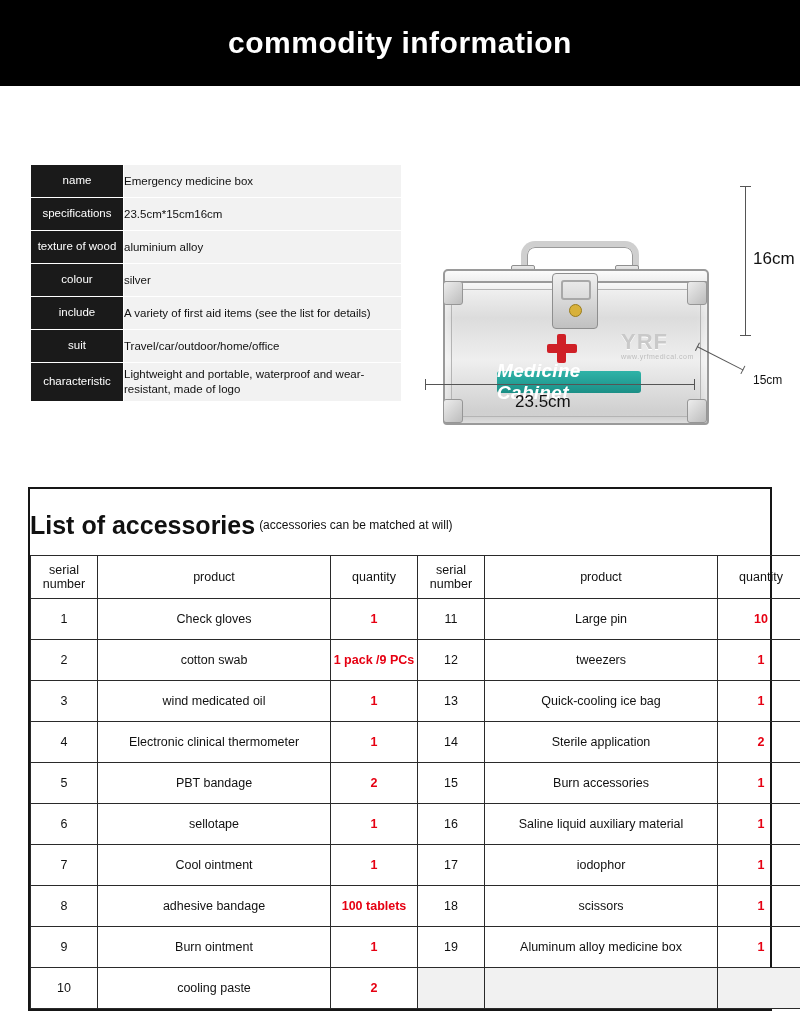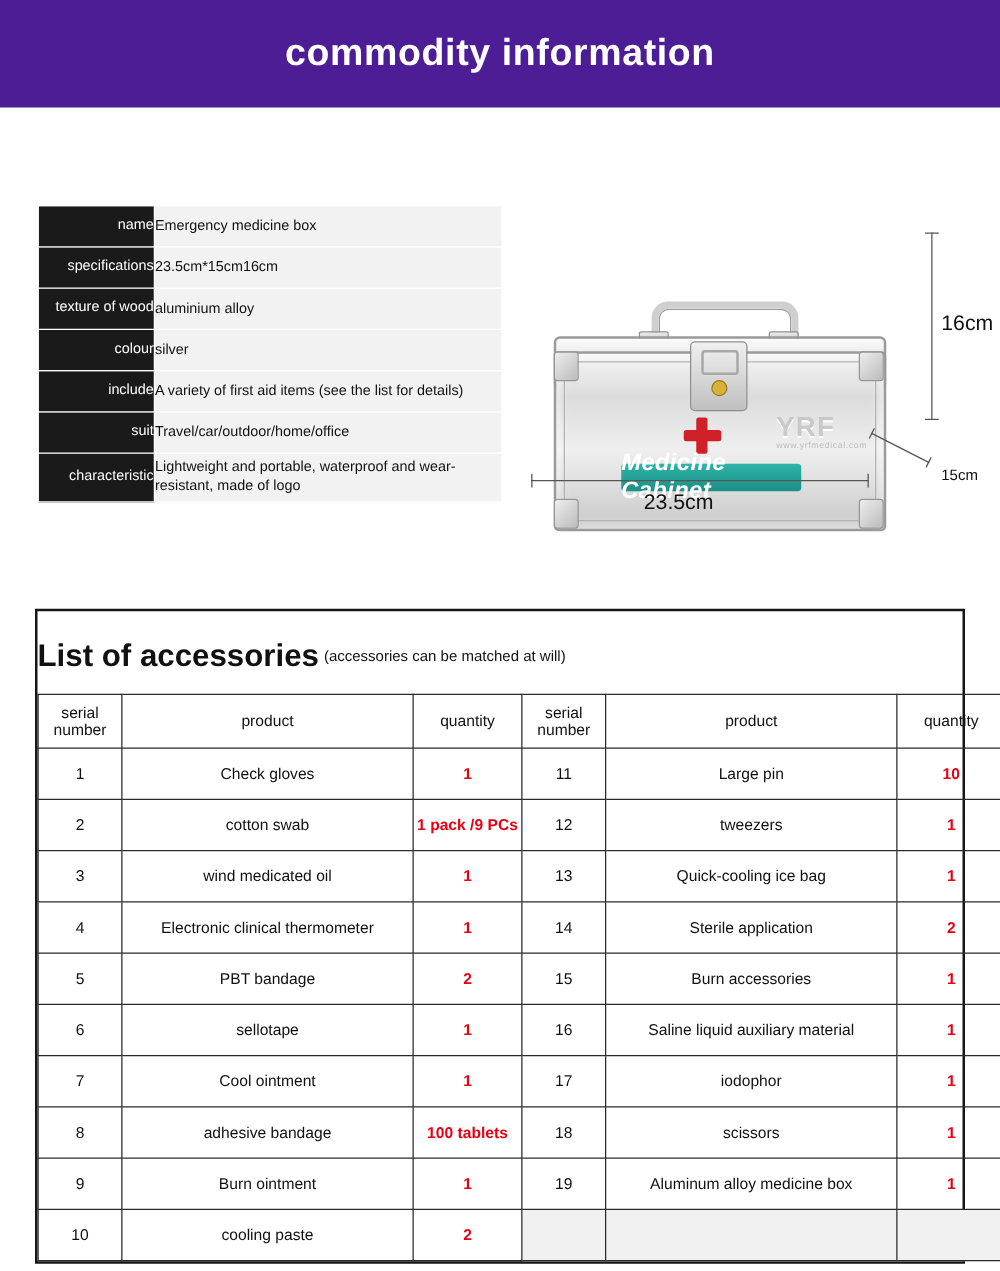--- a/index.html
+++ b/index.html
@@ -13,21 +13,21 @@
     font-family: "Liberation Sans", sans-serif;
     color: #000;
     position: relative;
     overflow: hidden;
   }
 
   
   .header-banner {
     width: 800px;
     height: 86px;
-    background: #4c1d95;
+    background: #000000;
     display: flex;
     align-items: center;
     justify-content: center;
   }
   .header-title {
     color: #ffffff;
     font-size: 30px;
     font-weight: bold;
     letter-spacing: 0.5px;
   }
@@ -49,21 +49,21 @@
   }
   .spec-table td {
     border: 1px solid #ffffff;
     padding: 0;
     vertical-align: middle;
   }
   .spec-label {
     width: 92px;
     background: #1a1a1a;
     color: #ffffff;
-    text-align: right;
+    text-align: center;
     font-size: 11.5px;
     height: 32px;
     line-height: 1.15;
     padding: 2px 1px;
   }
   .spec-value {
     background: #f2f2f2;
     color: #111;
     padding-left: 10px;
     font-size: 11.5px;

